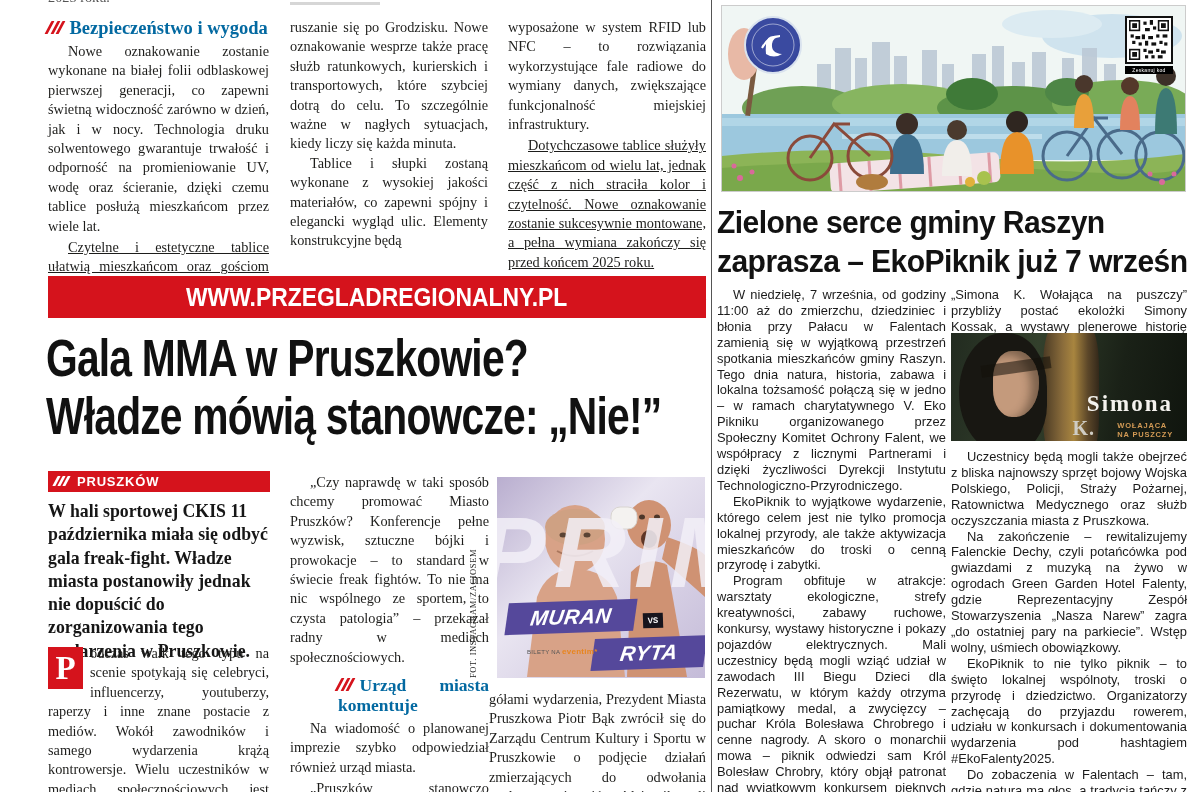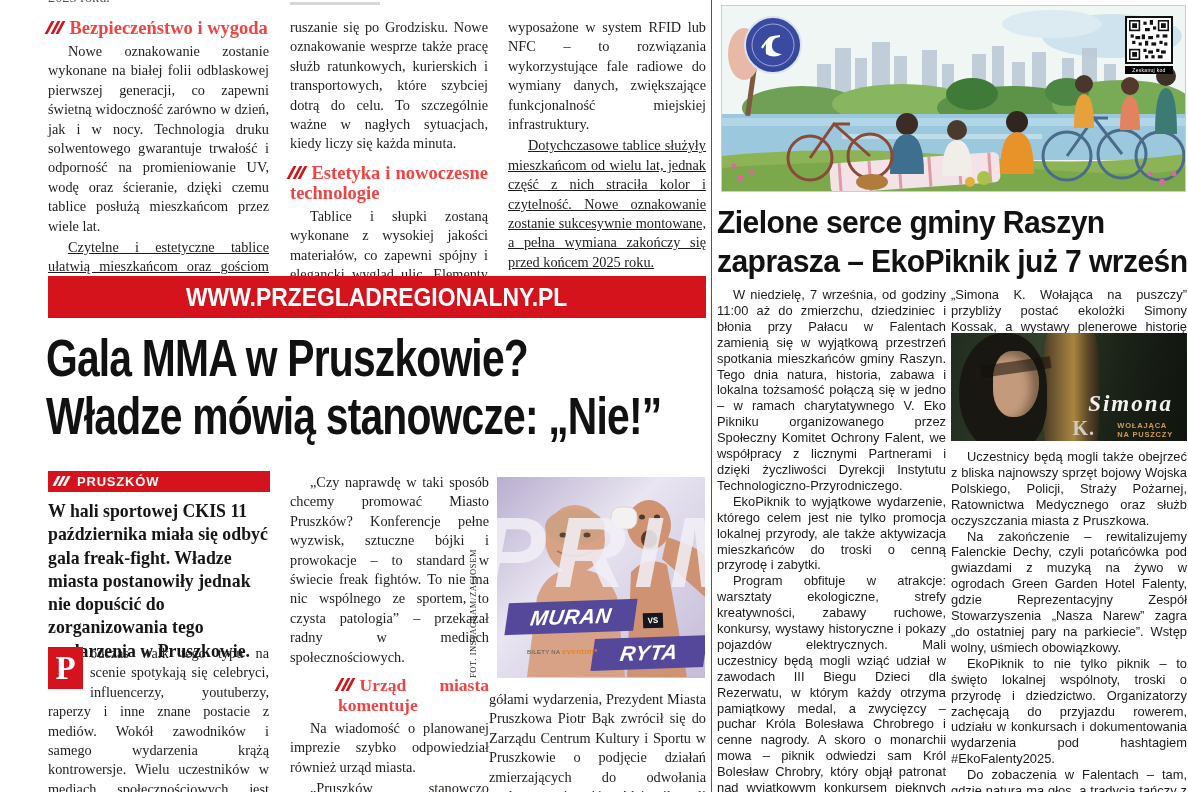--- a/index.html
+++ b/index.html
@@ -5,21 +5,21 @@
   html,body{margin:0;padding:0;background:#fff;}
   .page{position:relative;width:1188px;height:792px;background:#fff;overflow:hidden;
         font-family:"Liberation Serif",serif;color:#1d1d1b;}
   .abs{position:absolute;}
 
   
   .serif-body{font-size:14.3px;line-height:19.4px;text-align:justify;color:#1d1d1b;}
   .serif-body p{margin:0;}
   .serif-body p.sp{margin-top:2px;text-decoration:underline;}
   .ind{text-indent:20px;}
-  .subhead{font-weight:bold;font-size:18.5px;line-height:20px;color:#ef4444;margin:0 0 4px 0;}
+  .subhead{font-weight:bold;font-size:18.5px;line-height:20px;color:#0369a1;margin:0 0 4px 0;}
   .subhead .txt{vertical-align:baseline;}
   .slashes{display:inline-block;margin-right:5px;}
   .slashes i{display:inline-block;width:3px;height:13px;background:#d5131c;
              transform:skewX(-28deg);margin-right:2.5px;border-radius:0.5px;}
   .slashes.white i{background:#fff;}
   .slashes.small i{width:2.5px;height:10px;}
 
   
   .partial{font-size:14.3px;color:#555;}
 
@@ -85,21 +85,21 @@
   .simona .trunk{position:absolute;left:92px;top:-6px;width:56px;height:130px;
         background:linear-gradient(90deg,#4a3a24,#8a6c3b 35%,#a8853f 55%,#5c4729 80%,#33281a);
         border-radius:10px/40px;}
   .simona .hair{position:absolute;left:8px;top:0px;width:88px;height:120px;background:#181712;
         border-radius:50% 45% 40% 50%;}
   .simona .face{position:absolute;left:42px;top:18px;width:46px;height:66px;background:#c49a7c;
         border-radius:46% 54% 58% 46%;box-shadow:inset -8px 4px 10px rgba(40,30,20,.45);}
   .simona .shadowband{position:absolute;left:30px;top:28px;width:70px;height:12px;
         background:rgba(20,16,10,.55);transform:rotate(-8deg);}
   .simona .t1{position:absolute;right:14px;top:58px;color:#f4f2ee;font-family:"Liberation Serif",serif;
-        font-weight:bold;font-size:23px;letter-spacing:2px;font-style:italic;}
+        font-weight:bold;font-size:23px;letter-spacing:2px;}
   .simona .t2{position:absolute;right:92px;top:84px;color:#cfccc4;font-family:"Liberation Serif",serif;
         font-weight:bold;font-size:20px;letter-spacing:1px;}
   .simona .sub{position:absolute;right:14px;top:88px;color:#d29a55;font-family:"Liberation Sans",sans-serif;
         font-weight:bold;font-size:7.5px;line-height:9px;letter-spacing:.8px;text-align:left;}
 
   
   .qr-wrap{position:absolute;right:12px;top:10px;width:48px;text-align:center;}
   .qr{background:#fff;border:2px solid #111;padding:2px;display:block;}
   .qr-label{margin-top:2px;background:#000;color:#fff;font-family:"Liberation Sans",sans-serif;
             font-size:5px;line-height:8px;letter-spacing:.3px;display:block;}
@@ -118,23 +118,20 @@
   <div class="abs serif-body" style="left:48px;top:18px;width:221px;">
     <h3 class="subhead">
       <span class="slashes"><i></i><i></i><i></i></span><span class="txt">Bezpieczeństwo i wygoda</span>
     </h3>
     <p class="ind">Nowe oznakowanie zostanie wykonane na białej folii odblaskowej pierwszej generacji, co zapewni świetną widoczność zarówno w dzień, jak i w nocy. Technologia druku solwentowego gwarantuje trwałość i odporność na promieniowanie UV, wodę oraz ścieranie, dzięki czemu tablice posłużą mieszkańcom przez wiele lat.</p>
     <p class="ind sp">Czytelne i estetyczne tablice ułatwią mieszkańcom oraz gościom po-</p>
   </div>
 
   <div class="abs serif-body" style="left:290px;top:18px;width:198px;">
     <p>ruszanie się po Grodzisku. Nowe oznakowanie wesprze także pracę służb ratunkowych, kurierskich i transportowych, które szybciej dotrą do celu. To szczególnie ważne w nagłych sytuacjach, kiedy liczy się każda minuta.</p>
-    <h3 class="subhead" style="margin-top:9px;">
-      <span class="slashes"><i></i><i></i><i></i></span><span class="txt">Estetyka i nowoczesne technologie</span>
-    </h3>
     <p class="ind">Tablice i słupki zostaną wykonane z wysokiej jakości materiałów, co zapewni spójny i elegancki wygląd ulic. Elementy konstrukcyjne będą</p>
   </div>
 
   <div class="abs serif-body" style="left:508px;top:18px;width:198px;">
     <p>wyposażone w system RFID lub NFC – to rozwiązania wykorzystujące fale radiowe do wymiany danych, zwiększające funkcjonalność miejskiej infrastruktury.</p>
     <p class="ind sp">Dotychczasowe tablice służyły mieszkańcom od wielu lat, jednak część z nich straciła kolor i czytelność. Nowe oznakowanie zostanie sukcesywnie montowane, a pełna wymiana zakończy się przed końcem 2025 roku.</p>
     <div class="byline">Tymoteusz Janczak</div>
   </div>
 
   <div class="abs" style="left:46px;top:330px;width:820px;">

